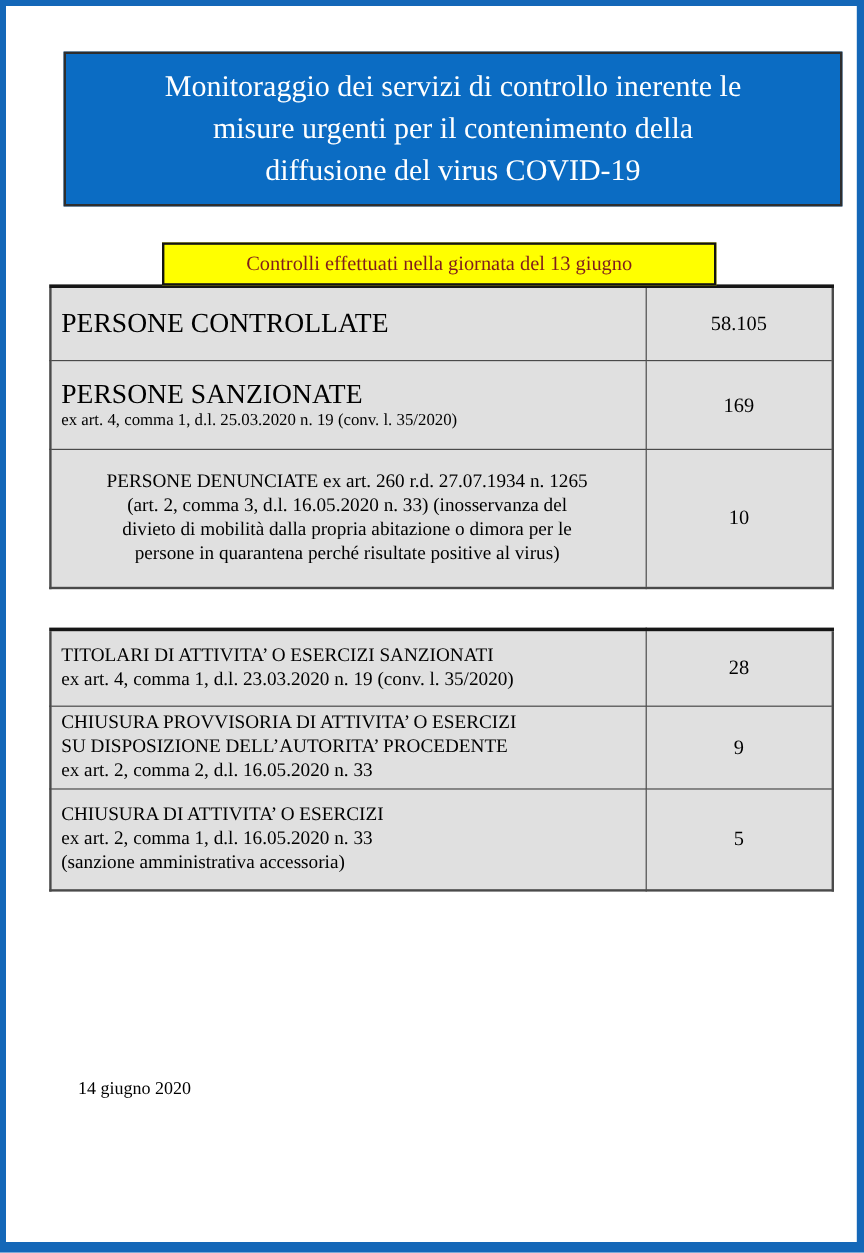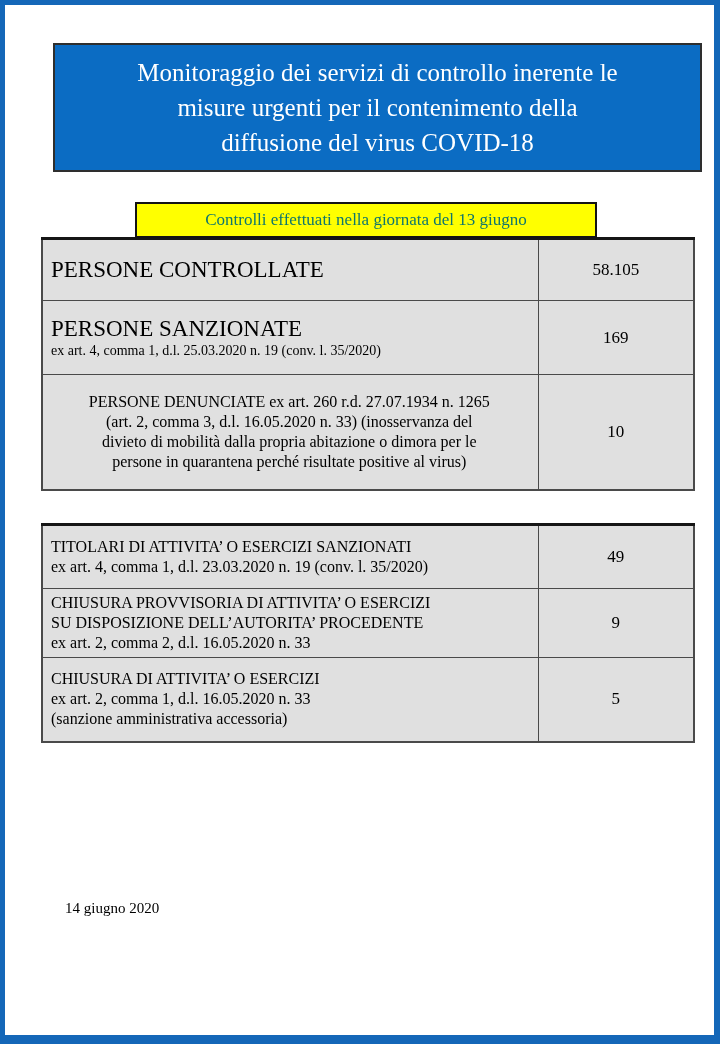--- a/index.html
+++ b/index.html
@@ -37,21 +37,21 @@
   }
 
   .yellow-banner{
     position:absolute;left:130px;top:197px;
     width:462px;height:36px;
     background:var(--banner-yellow);
     border:2px solid #141414;
     display:flex;align-items:center;justify-content:center;
     z-index:2;
   }
-  .yellow-banner span{font-size:17px;color:#0f766e;}
+  .yellow-banner span{font-size:17px;color:#7f1d1d;}
 
   table.data-table{
     position:absolute;left:36px;
     width:652px;
     border-collapse:collapse;
     table-layout:fixed;
     z-index:1;
   }
   table.data-table{border:2px solid #4a4a4a;border-top:3px solid #161616;}
   table.data-table td{
@@ -96,21 +96,21 @@
   }
 </style>
 </head>
 <body>
 
 <div class="page">
 
   <div class="header-banner">
     <div class="header-title">Monitoraggio dei servizi di controllo inerente le
 misure urgenti per il contenimento della
-diffusione del virus COVID-18</div>
+diffusione del virus COVID-19</div>
   </div>
 
   <div class="yellow-banner">
     <span>Controlli effettuati nella giornata del 13 giugno</span>
   </div>
 
   <table class="data-table t1">
     <colgroup>
         <col class="c-label">
         <col class="c-value">
@@ -145,21 +145,21 @@
     <colgroup>
         <col class="c-label">
         <col class="c-value">
       </colgroup>
     <tbody>
       <tr class="table-row">
         <td class="label-cell">
           <div class="main-label mid">TITOLARI DI ATTIVITA’ O ESERCIZI SANZIONATI
 ex art. 4, comma 1, d.l. 23.03.2020 n. 19 (conv. l. 35/2020)</div>
         </td>
-        <td class="value-cell">49</td>
+        <td class="value-cell">28</td>
       </tr>
       <tr class="table-row">
         <td class="label-cell">
           <div class="main-label mid">CHIUSURA PROVVISORIA DI ATTIVITA’ O ESERCIZI
 SU DISPOSIZIONE DELL’AUTORITA’ PROCEDENTE
 ex art. 2, comma 2, d.l. 16.05.2020 n. 33</div>
         </td>
         <td class="value-cell">9</td>
       </tr>
       <tr class="table-row">

